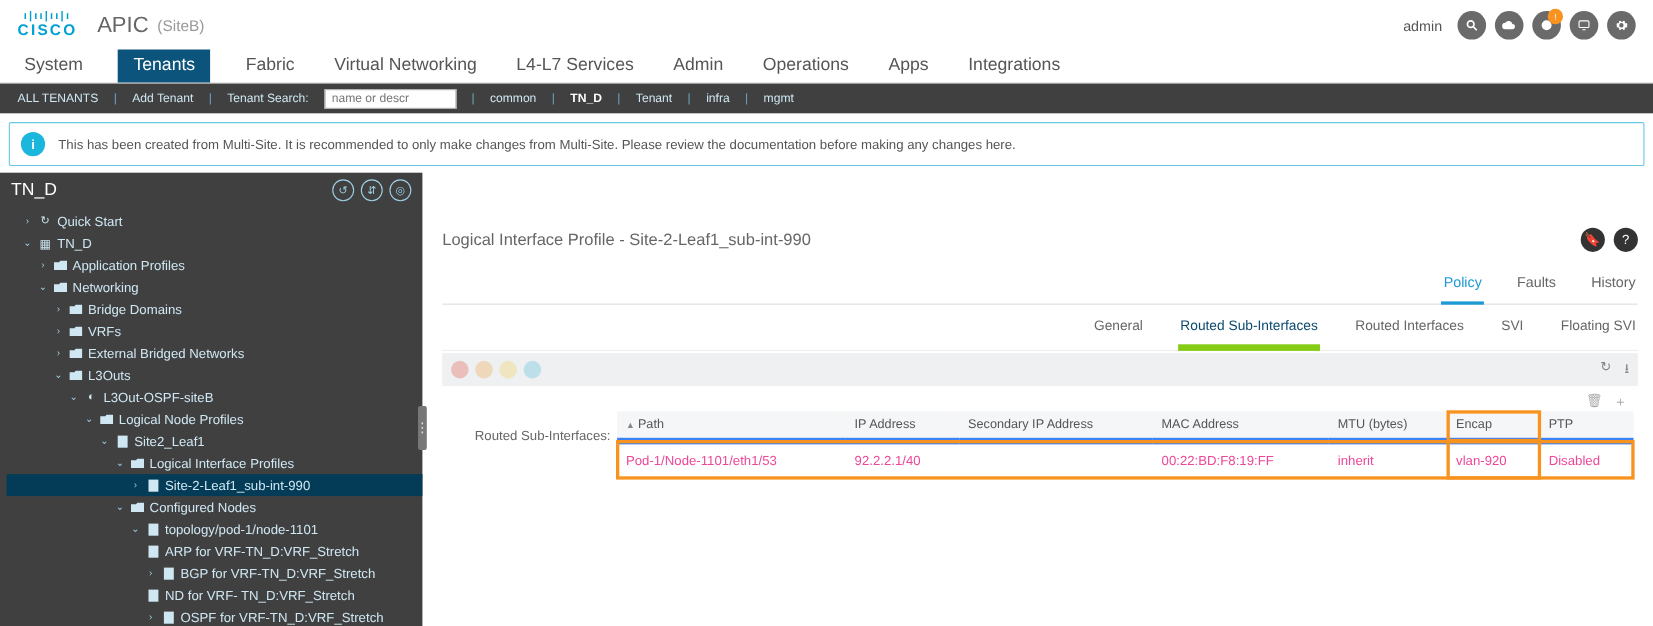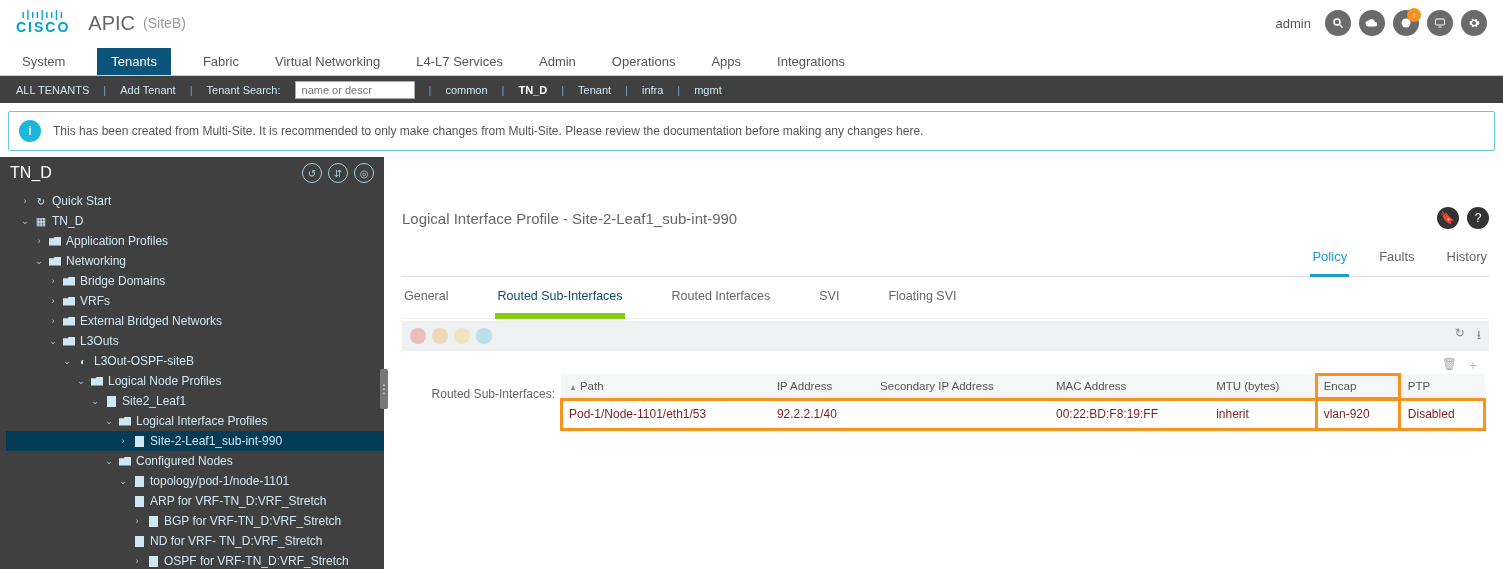--- a/index.html
+++ b/index.html
@@ -11,21 +11,21 @@
   .logo-text { font-size:14px; font-weight:bold; letter-spacing:2px; }
   .app-title { font-size:20px; color:#666; font-weight:300; margin-right:8px; }
   .site-tag { font-size:14px; color:#999; }
   .spacer { flex:1; }
   .user { font-size:13px; color:#555; margin-right:14px; }
   .topicons { display:flex; gap:8px; align-items:center;}
   .cicon { width:26px; height:26px; border-radius:50%; background:#6a6a6a; display:flex; align-items:center; justify-content:center; color:#fff; cursor:pointer; position:relative;}
   .notif-dot { position:absolute; top:-2px; right:-2px; width:14px; height:14px; border-radius:50%; background:#f7931e; font-size:8px; color:#fff; display:flex;align-items:center;justify-content:center;}
   
   .maintabs { display:flex; align-items:flex-end; height:30px; padding-left:18px; border-bottom:1px solid #ccc; gap:28px;}
-  .mtab { font-size:13px; color:#555; padding:6px 4px; cursor:pointer;}
+  .mtab { font-size:16px; color:#555; padding:6px 4px; cursor:pointer;}
   .mtab.active { background:#0b4f6c; color:#fff; background:#0b5c87; padding:6px 14px;}
   .mtab.active { background:#0b5c87;}
   
   .subbar { background:#0b5c87; background:#0a5c86; background:#0b5c87; color:#cfe7f3; height:27px; display:flex; align-items:center; padding:0 16px; font-size:11px; gap:14px;}
   .subbar { background:#0b5c87;}
   .subbar .sep { color:#6fa3be;}
   .subbar a { color:#cfe7f3; text-decoration:none; cursor:pointer;}
   .subbar .tenant-search-label { }
   .subbar input { height:18px; font-size:11px; padding:0 6px; width:120px; background:#fff; border:1px solid #aaa;}
   .subbar .bold { color:#fff; font-weight:bold;}
@@ -61,35 +61,35 @@
   
   .main { flex:1; padding:10px 14px 10px 18px;}
   .mhead { display:flex; align-items:center;margin-top:40px; }
   .mtitle { font-size:15px; color:#666; font-weight:300;}
   .mhead .spacer { flex:1;}
   .mhead-icons { display:flex; gap:8px;}
   .round-dark { width:22px;height:22px;border-radius:50%;background:#333;color:#fff;display:flex;align-items:center;justify-content:center;font-size:12px;cursor:pointer;}
   .tabs-top { display:flex; justify-content:flex-end; gap:28px; border-bottom:1px solid #ddd; margin-top:14px; padding-bottom:0;}
   .ttab { font-size:13px; color:#666; padding:6px 2px 10px 2px; cursor:pointer;}
   .ttab.active { color:#1b9ad6; border-bottom:3px solid #1b9ad6; margin-bottom:-1px;}
-  .tabs-sub { display:flex; gap:45px; border-bottom:1px solid #eee; padding:8px 0 0 0;}
+  .tabs-sub { display:flex; justify-content:flex-end; gap:30px; border-bottom:1px solid #eee; padding:8px 0 0 0;}
   .stab { font-size:12.5px; color:#666; padding:4px 2px 10px 2px; cursor:pointer;}
   .stab.active { color:#0c4a6e; border-bottom:6px solid #84cc16; margin-bottom:-1px;}
   .toolbar { background:#eef0f1; height:30px; display:flex; align-items:center; padding:0 8px; justify-content:space-between; margin-top:2px;}
   .tl-left { display:flex; gap:6px; align-items:center;}
   .fault { width:16px;height:16px;border-radius:50%;opacity:.3;}
   .f-red{background:#e04b3a;} .f-org{background:#f1a33c;} .f-yel{background:#f3d24b;} .f-blu{background:#49b8d6;}
   .tl-right { display:flex; gap:12px; color:#888;}
   .tl-right span{cursor:pointer;}
   .section-row { display:flex; align-items:center; padding:6px 4px 2px 4px;}
   .section-label { width:155px; text-align:right; color:#666; font-size:12px; padding-right:6px;}
   .section-table { flex:1; }
   .tbl { width:100%; border-collapse:collapse;}
-  .tbl th { text-align:left; font-weight:normal; color:#555; font-size:11.5px; padding:6px 8px; background:#f5f6f7; border-bottom:1px solid #3b82f6;}
-  .tbl td { font-size:12px; color:#7f1d1d; padding:8px 8px; border-bottom:1px solid #eee;}
+  .tbl th { text-align:left; font-weight:normal; color:#555; font-size:11.5px; padding:6px 8px; background:#f5f6f7; border-bottom:6px solid #3b82f6;}
+  .tbl td { font-size:12px; color:#ec4899; padding:8px 8px; border-bottom:1px solid #eee;}
   .tbl-actions { color:#aaa; display:flex; gap:10px; justify-content:flex-end; padding-right:6px;}
   .sort-caret { font-size:8px; margin-right:3px; color:#888;}
   .hl-orange { outline:3px solid #f7931e; outline-offset:-2px;}
   .subbar, .sidebar { background:#404040; }
   .mtab.active { background:#0c547b; }
 </style>
 </head>
 <body>
 
 <div class="topbar">

